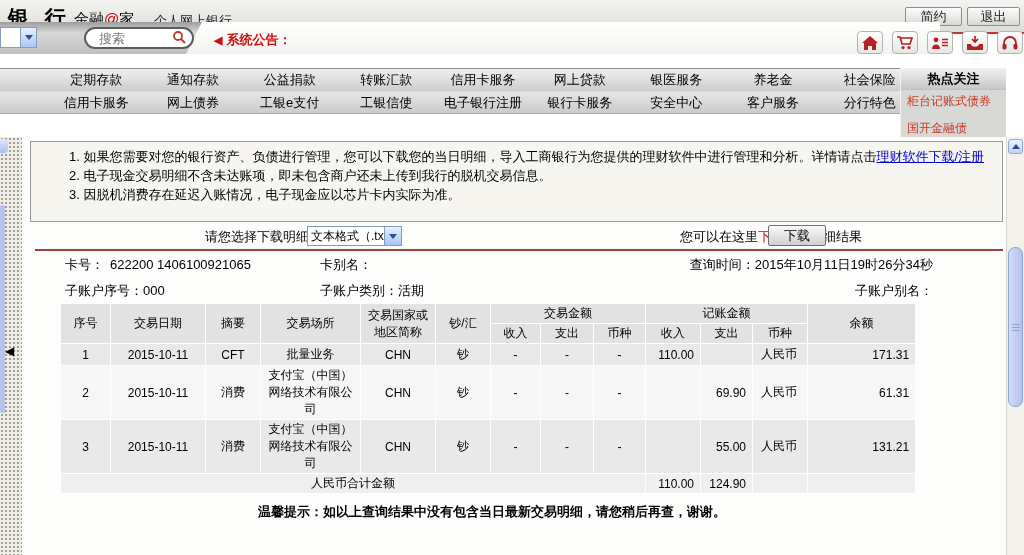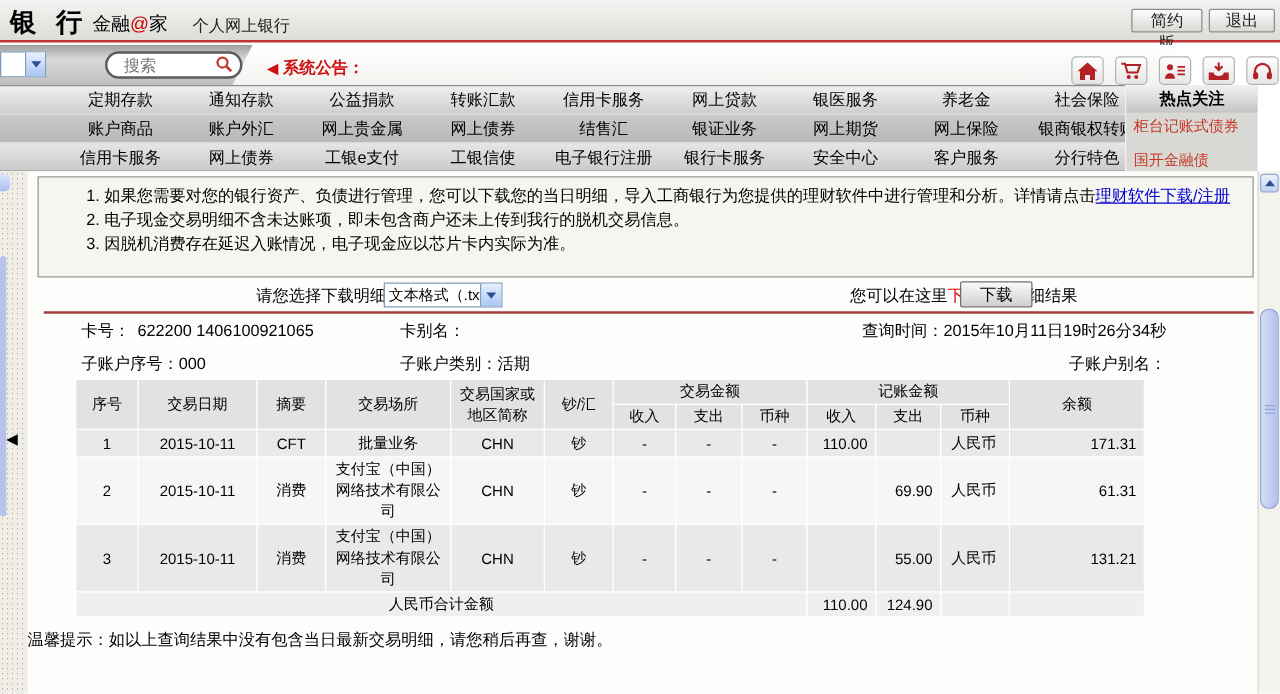--- a/index.html
+++ b/index.html
@@ -15,21 +15,21 @@
   #logo-brand { left:74px; top:10px; font-size:15px; font-weight:normal; }
   #logo-brand .at { color:#c00; }
   #logo-sub { left:154px; top:12px; font-size:13px; color:#222; }
   .hdr-btn { top:7px; height:19px; line-height:17px; padding:0 10px; font-size:13px;
     background:linear-gradient(#fcfcfc,#d8d8d4); border:1px solid #8d8d8d; border-radius:2px;
     color:#222; text-align:center; cursor:pointer; }
   #btn-simple { left:905px; width:57px; }
   #btn-logout { left:967px; width:53px; }
 
   
-  #toolbar { left:0; top:36px; width:940px; height:32px; background:linear-gradient(#ffffff,#f2f2ef); }
+  #toolbar { left:0; top:22px; width:940px; height:32px; background:linear-gradient(#ffffff,#f2f2ef); }
   #toolbar-tab { left:0; top:0; width:212px; height:32px;
     background:linear-gradient(#9d9d9d,#d9d9d9 35%,#bfbfbf);
     clip-path:polygon(0 0,202px 0,186px 32px,0 32px); }
   #mini-select { left:0; top:5px; width:37px; height:21px; background:#fff; border:1px solid #7f9db9; }
   #mini-select .arr-btn { position:absolute; right:0; top:0; width:16px; height:19px;
     background:linear-gradient(#e8f0fe,#aac6f4); border-left:1px solid #7f9db9;
     display:flex; align-items:center; justify-content:center; }
   .tri-down { width:0; height:0; border-left:4px solid transparent; border-right:4px solid transparent;
     border-top:5px solid #2b4f95; }
   .tri-up { width:0; height:0; border-left:4px solid transparent; border-right:4px solid transparent;
@@ -103,21 +103,21 @@
   #tx-table th { background:#e2e2e2; height:20px; text-align:center; }
   #tx-table tr.r-odd td { background:#e9e9e9; }
   #tx-table tr.r-even td { background:#f6f6f6; }
   #tx-table tr.r-foot td { background:#efefef; height:20px; }
   #tx-table td { height:22px; }
   #tx-table tr.tall td { height:32px; }
   .ctr { text-align:center; }
   .num { text-align:right; padding-right:6px !important; }
   .curr { text-align:left; padding-left:8px !important; }
 
-  #reminder { left:0; top:366px; width:940px; text-align:left; font-weight:normal; font-size:13px; }
+  #reminder { left:0; top:366px; width:940px; text-align:center; font-weight:bold; font-size:13px; }
 
   
   #v-scroll { left:1006px; top:137px; width:18px; height:418px; background:#f4f2ec; border-left:1px solid #d9d7cf; }
   #scroll-up { left:1px; top:2px; width:15px; height:15px; border:1px solid #93a6d8; border-radius:3px;
     background:linear-gradient(#eef3fd,#c2d2f2); display:flex; align-items:center; justify-content:center; cursor:pointer; }
   #scroll-thumb { left:1px; top:110px; width:15px; height:160px; border:1px solid #8fa3d8; border-radius:7px;
     background:linear-gradient(90deg,#d4ddf5,#b3c2ec); cursor:pointer; }
   #scroll-thumb .grip { position:absolute; left:3px; width:8px; height:1px; background:#8fa3d8; }
 </style>
 </head>
@@ -186,31 +186,20 @@
   <div class="nav-row nav-row-1">
     <div class="nav-cell">定期存款</div>
     <div class="nav-cell">通知存款</div>
     <div class="nav-cell">公益捐款</div>
     <div class="nav-cell">转账汇款</div>
     <div class="nav-cell">信用卡服务</div>
     <div class="nav-cell">网上贷款</div>
     <div class="nav-cell">银医服务</div>
     <div class="nav-cell">养老金</div>
     <div class="nav-cell">社会保险</div>
-  </div>
-  <div class="nav-row nav-row-2">
-    <div class="nav-cell">账户商品</div>
-    <div class="nav-cell">账户外汇</div>
-    <div class="nav-cell">网上贵金属</div>
-    <div class="nav-cell">网上债券</div>
-    <div class="nav-cell">结售汇</div>
-    <div class="nav-cell">银证业务</div>
-    <div class="nav-cell">网上期货</div>
-    <div class="nav-cell">网上保险</div>
-    <div class="nav-cell">银商银权转账</div>
   </div>
   <div class="nav-row nav-row-3">
     <div class="nav-cell">信用卡服务</div>
     <div class="nav-cell">网上债券</div>
     <div class="nav-cell">工银e支付</div>
     <div class="nav-cell">工银信使</div>
     <div class="nav-cell">电子银行注册</div>
     <div class="nav-cell">银行卡服务</div>
     <div class="nav-cell">安全中心</div>
     <div class="nav-cell">客户服务</div>

